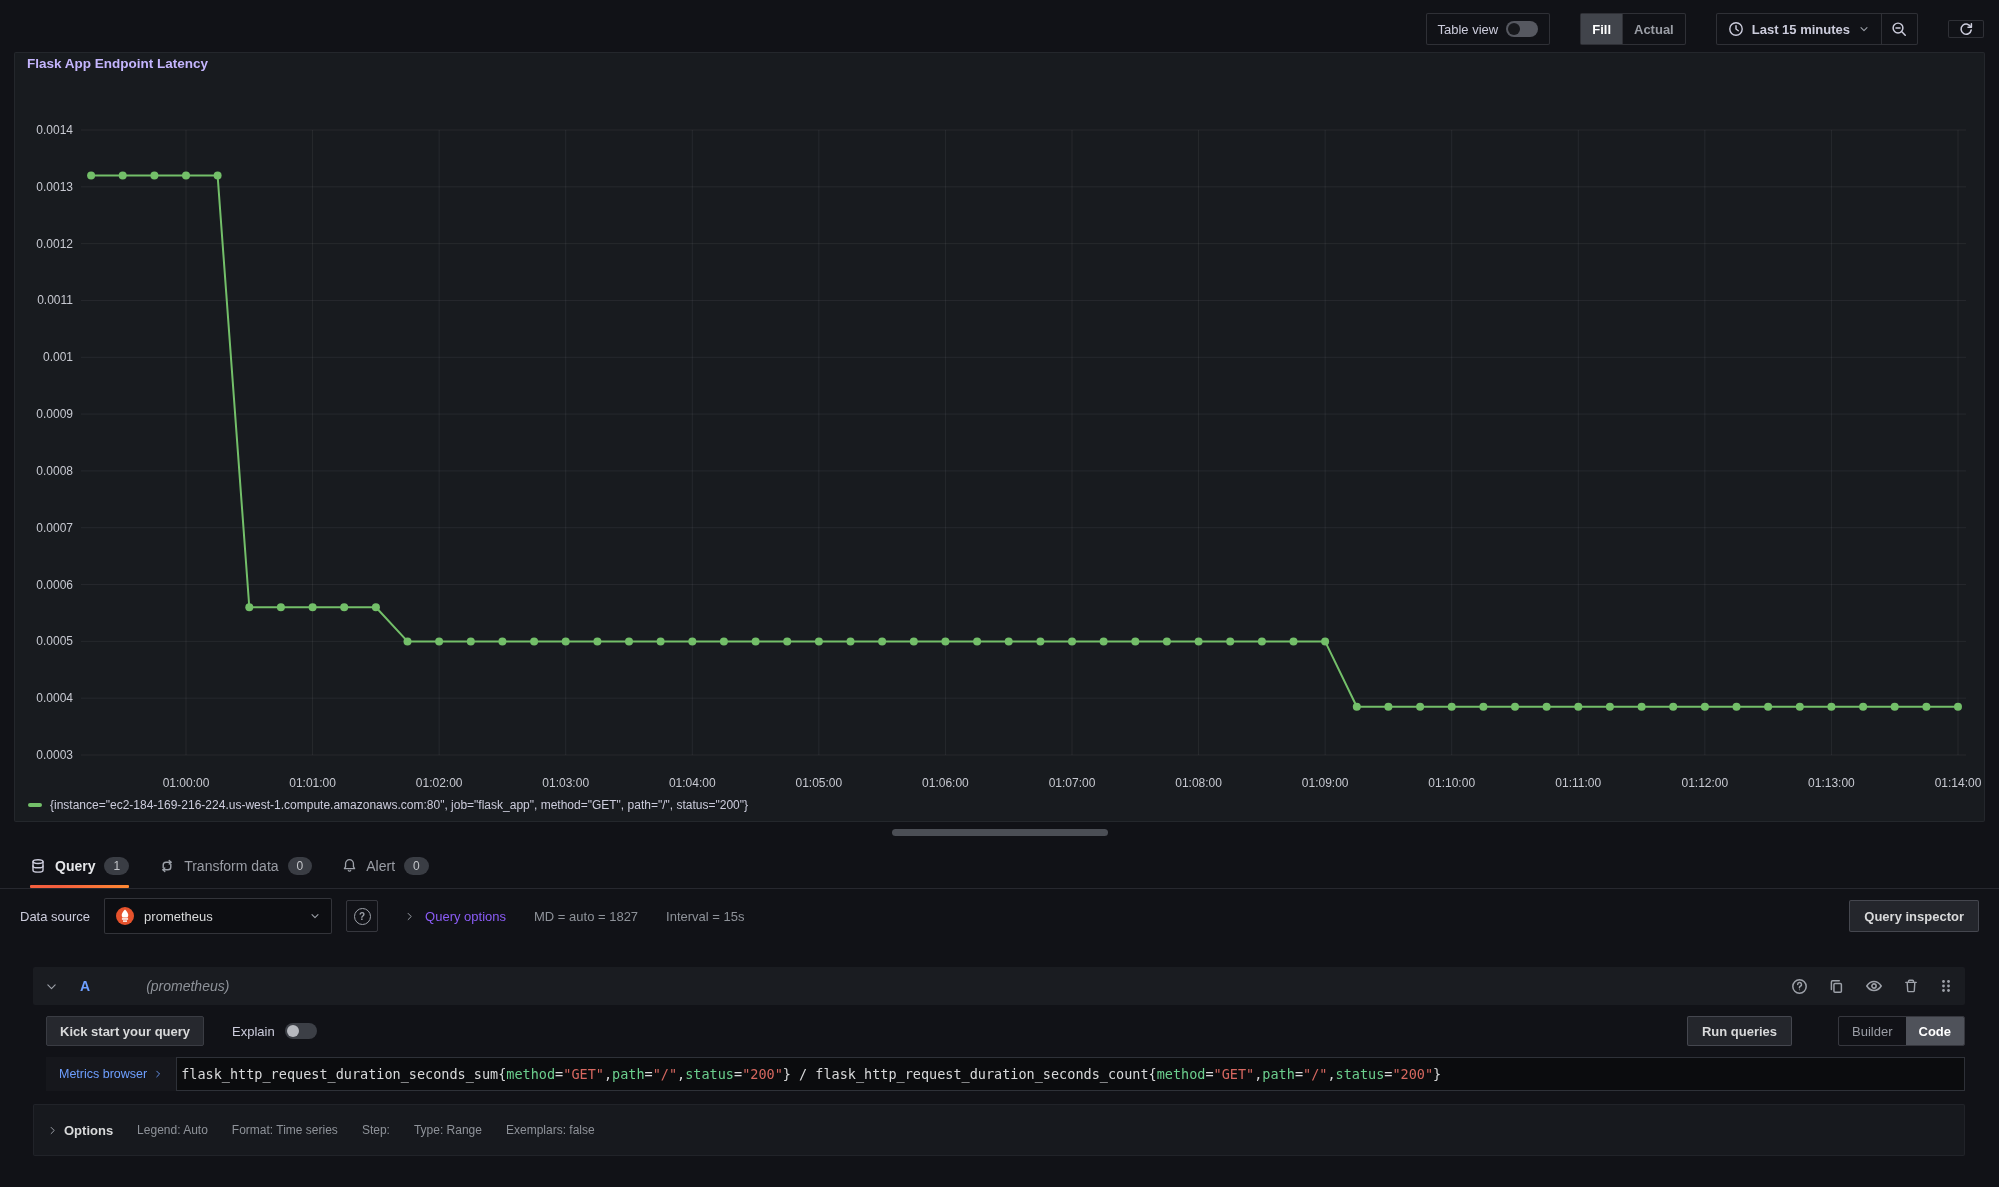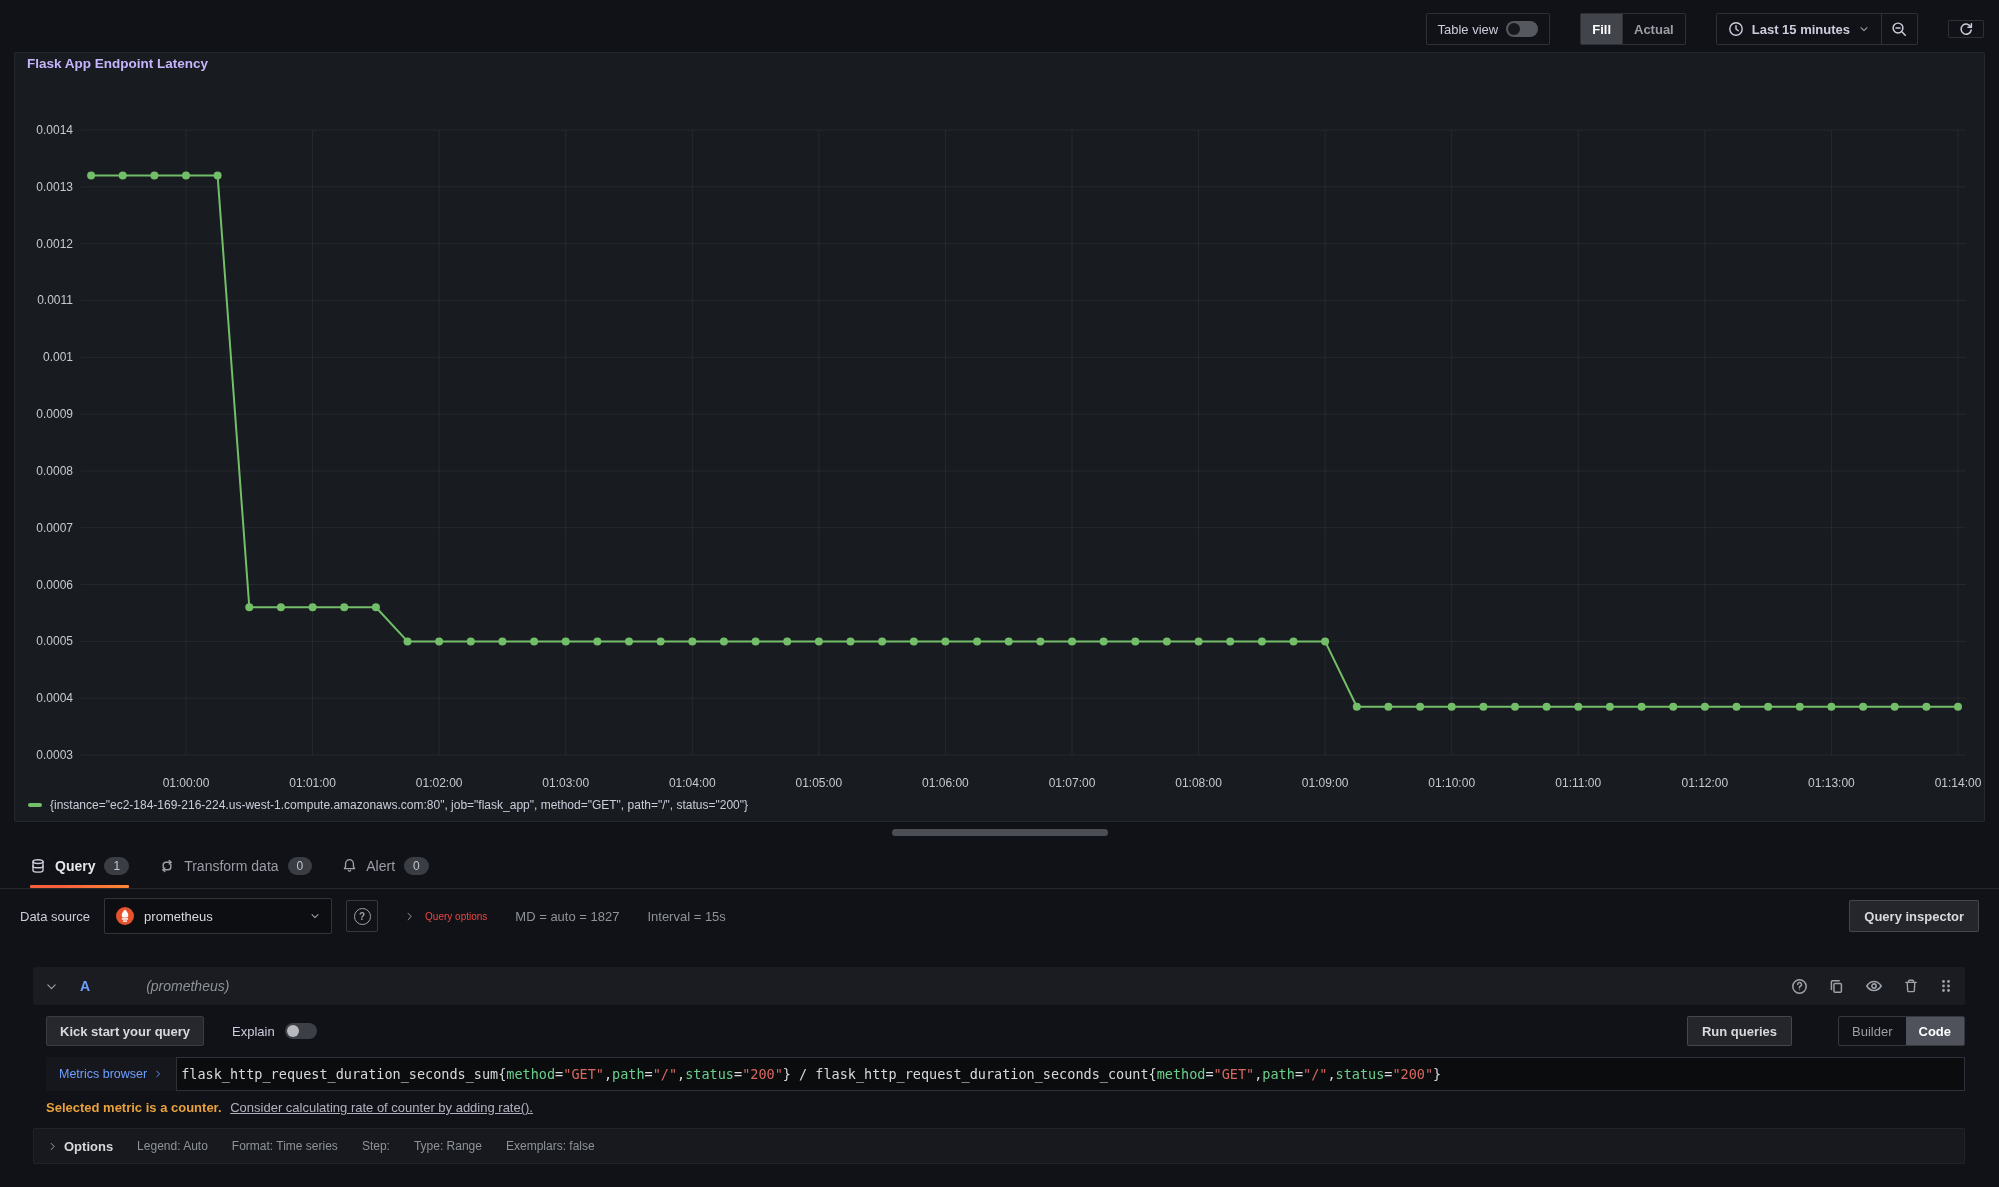--- a/index.html
+++ b/index.html
@@ -46,21 +46,21 @@
   .badge{background:#3a3d44;color:#c3c5c9;border-radius:11px;padding:2px 9px;font-size:12px;font-weight:400;}
 
   
   .ds-row{display:flex;align-items:center;gap:14px;padding:9px 20px 8px;}
   .ds-label{font-size:13px;font-weight:500;color:#ccccdc;}
   .ds-select{display:flex;align-items:center;gap:9px;width:228px;height:36px;background:#0d0e12;border:1px solid rgba(204,204,220,.2);border-radius:2px;padding:0 10px;cursor:pointer;}
   .ds-select .name{color:#d8d9da;font-size:13px;}
   .help-btn{width:32px;height:32px;border:1px solid rgba(204,204,220,.2);border-radius:2px;display:flex;align-items:center;justify-content:center;cursor:pointer;}
   .q-circle{width:17px;height:17px;border:1.4px solid #9da1a9;border-radius:50%;display:flex;align-items:center;justify-content:center;font-size:10px;color:#9da1a9;font-weight:700;}
   .qopts{display:flex;align-items:center;gap:10px;margin-left:12px;cursor:pointer;}
-  .qopts .lbl{color:#ef4444;font-weight:500;font-size:10px;}
+  .qopts .lbl{color:#8b5cf6;font-weight:500;font-size:13px;}
   .meta{color:#8e9299;font-size:13px;margin-left:14px;}
   .btn{height:32px;display:flex;align-items:center;padding:0 14px;background:#24262c;border:1px solid rgba(204,204,220,.2);border-radius:2px;color:#d8d9da;font-size:13px;font-weight:600;cursor:pointer;}
   .spacer{flex:1;}
 
   
   .qrow-head{display:flex;align-items:center;gap:14px;height:38px;margin:25px 34px 0 33px;padding:0 12px;background:#1a1c21;border-radius:2px;}
   .refid{color:#6e9fff;font-weight:700;font-size:14px;margin-left:8px;cursor:pointer;}
   .ds-name{color:#8e9299;font-style:italic;font-size:14px;margin-left:42px;}
   .qrow-icons{margin-left:auto;display:flex;align-items:center;gap:20px;}
   .qrow-icons .icon{cursor:pointer;}
@@ -77,21 +77,21 @@
   .mb-label{display:flex;align-items:center;gap:6px;padding:0 13px;background:#16171c;color:#6e9fff;font-size:12.5px;font-weight:500;cursor:pointer;white-space:nowrap;}
   .code-field{flex:1;display:flex;align-items:center;background:#0b0c0e;border:1px solid #2e3138;padding:0 4px;font-family:"DejaVu Sans Mono","Liberation Mono",monospace;font-size:13.5px;white-space:pre;overflow:hidden;cursor:text;}
   .tok-plain{color:#d8d9da;}
   .tok-label{color:#6ccf8e;}
   .tok-value{color:#d66860;}
 
   .row3{margin-top:9px;font-size:13px;}
   .warn-text{color:#e9a13b;font-weight:600;}
   .warn-link{color:rgba(204,204,220,.85);text-decoration:underline;cursor:pointer;margin-left:5px;}
 
-  .opts-bar{display:flex;align-items:center;gap:24px;height:36px;margin:13px 34px 0 33px;padding:0 13px;background:#17191e;border:1px solid rgba(204,204,220,.06);border-radius:2px;}
+  .opts-bar{display:flex;align-items:center;gap:24px;height:52px;margin:13px 34px 0 33px;padding:0 13px;background:#17191e;border:1px solid rgba(204,204,220,.06);border-radius:2px;}
   .opts-bar .title{color:#d8d9da;font-weight:700;font-size:13px;margin-left:6px;}
   .opts-bar .item{color:#8e9299;font-size:12px;}
 </style>
 </head>
 <body>
 
 <div class="topbar">
   <div class="tb-group">
     <div class="tb-seg" style="font-weight:500;">
       <span>Table view</span>
@@ -410,24 +410,20 @@
       <span>Metrics browser</span>
       <span class="icon">
         <svg width="10" height="10" viewBox="0 0 16 16" style="stroke:#6e9fff">
             <path d="M6 3.5l4.5 4.5L6 12.5"></path>
           </svg>
       </span>
     </div>
     <div class="code-field"><span class="tok-plain">flask_http_request_duration_seconds_sum{</span><span class="tok-label">method</span><span class="tok-plain">=</span><span class="tok-value">"GET"</span><span class="tok-plain">,</span><span class="tok-label">path</span><span class="tok-plain">=</span><span class="tok-value">"/"</span><span class="tok-plain">,</span><span class="tok-label">status</span><span class="tok-plain">=</span><span class="tok-value">"200"</span><span class="tok-plain">} / flask_http_request_duration_seconds_count{</span><span class="tok-label">method</span><span class="tok-plain">=</span><span class="tok-value">"GET"</span><span class="tok-plain">,</span><span class="tok-label">path</span><span class="tok-plain">=</span><span class="tok-value">"/"</span><span class="tok-plain">,</span><span class="tok-label">status</span><span class="tok-plain">=</span><span class="tok-value">"200"</span><span class="tok-plain">}</span></div>
   </div>
 
-  <div class="row3">
-    <span class="warn-text">Selected metric is a counter.</span>
-    <span class="warn-link">Consider calculating rate of counter by adding rate().</span>
-  </div>
 </div>
 
 <div class="opts-bar">
   <span style="display:flex;align-items:center;">
     <span class="icon">
       <svg width="11" height="11" viewBox="0 0 16 16">
           <path d="M6 3.5l4.5 4.5L6 12.5"></path>
         </svg>
     </span>
     <span class="title">Options</span>

